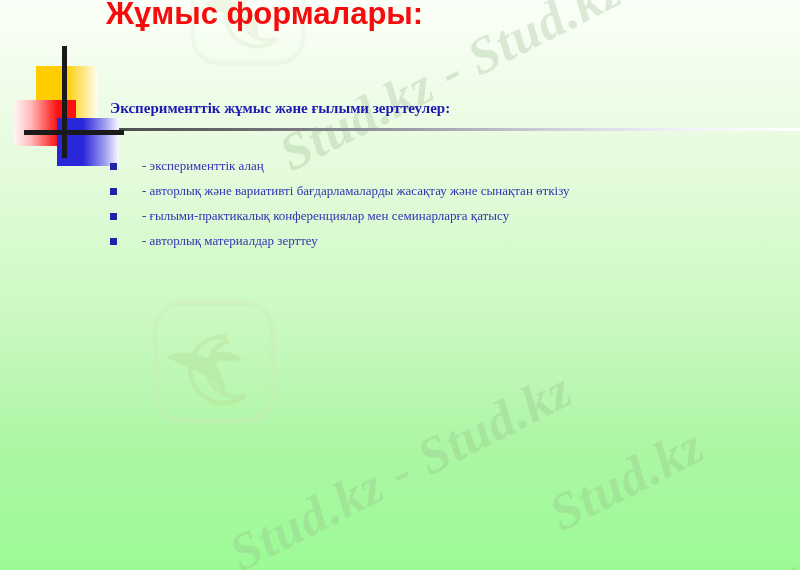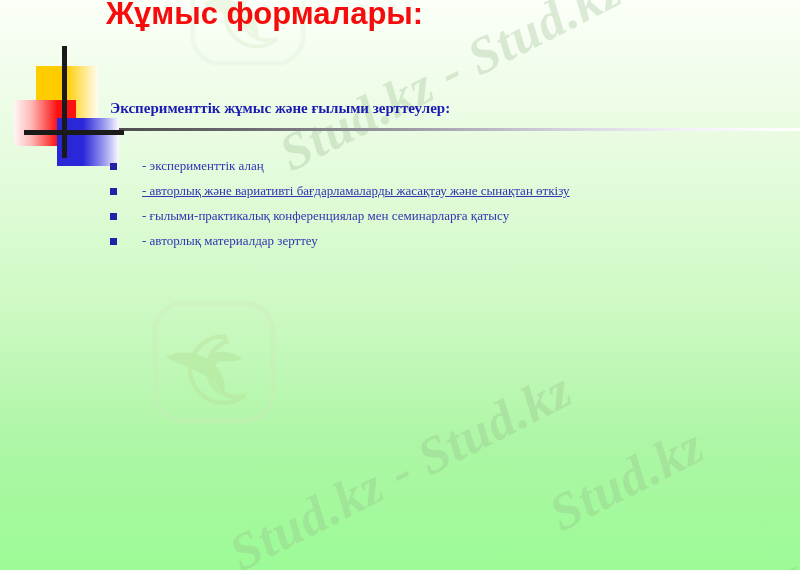--- a/index.html
+++ b/index.html
@@ -161,21 +161,21 @@
     margin-top: 9px;
     margin-right: 25px;
   }
   .bullet-text {
     flex: 1 1 auto;
     font-family: "Liberation Serif", "DejaVu Serif", serif;
     font-size: 13px;
     line-height: 23px;
     color: #3333b3;
   }
-  .wrap-2 { max-width: 620px; text-decoration: underline; }
+  .wrap-2 { max-width: 620px; }
 </style>
 </head>
 <body>
 
 <div id="slide">
 
   <div class="wm-layer">
     <div class="wm-text wm1">Stud.kz - Stud.kz</div>
     <div class="wm-text wm2">Stud.kz - Stud.kz</div>
     <div class="wm-text wm3">Stud.kz</div>

